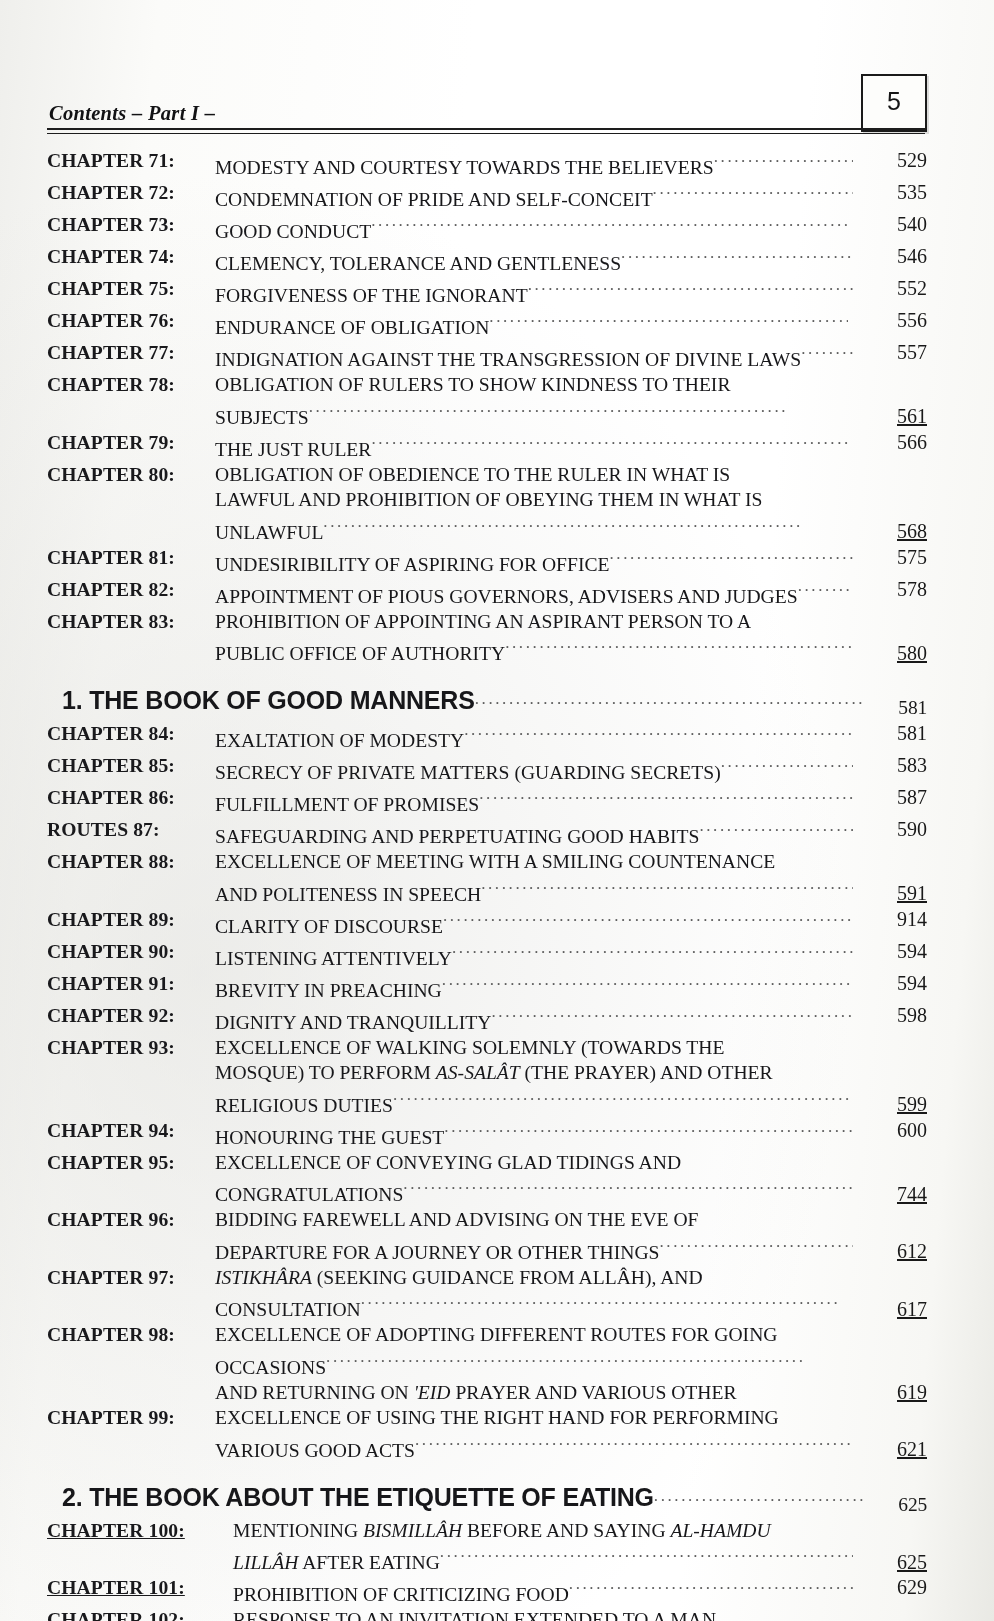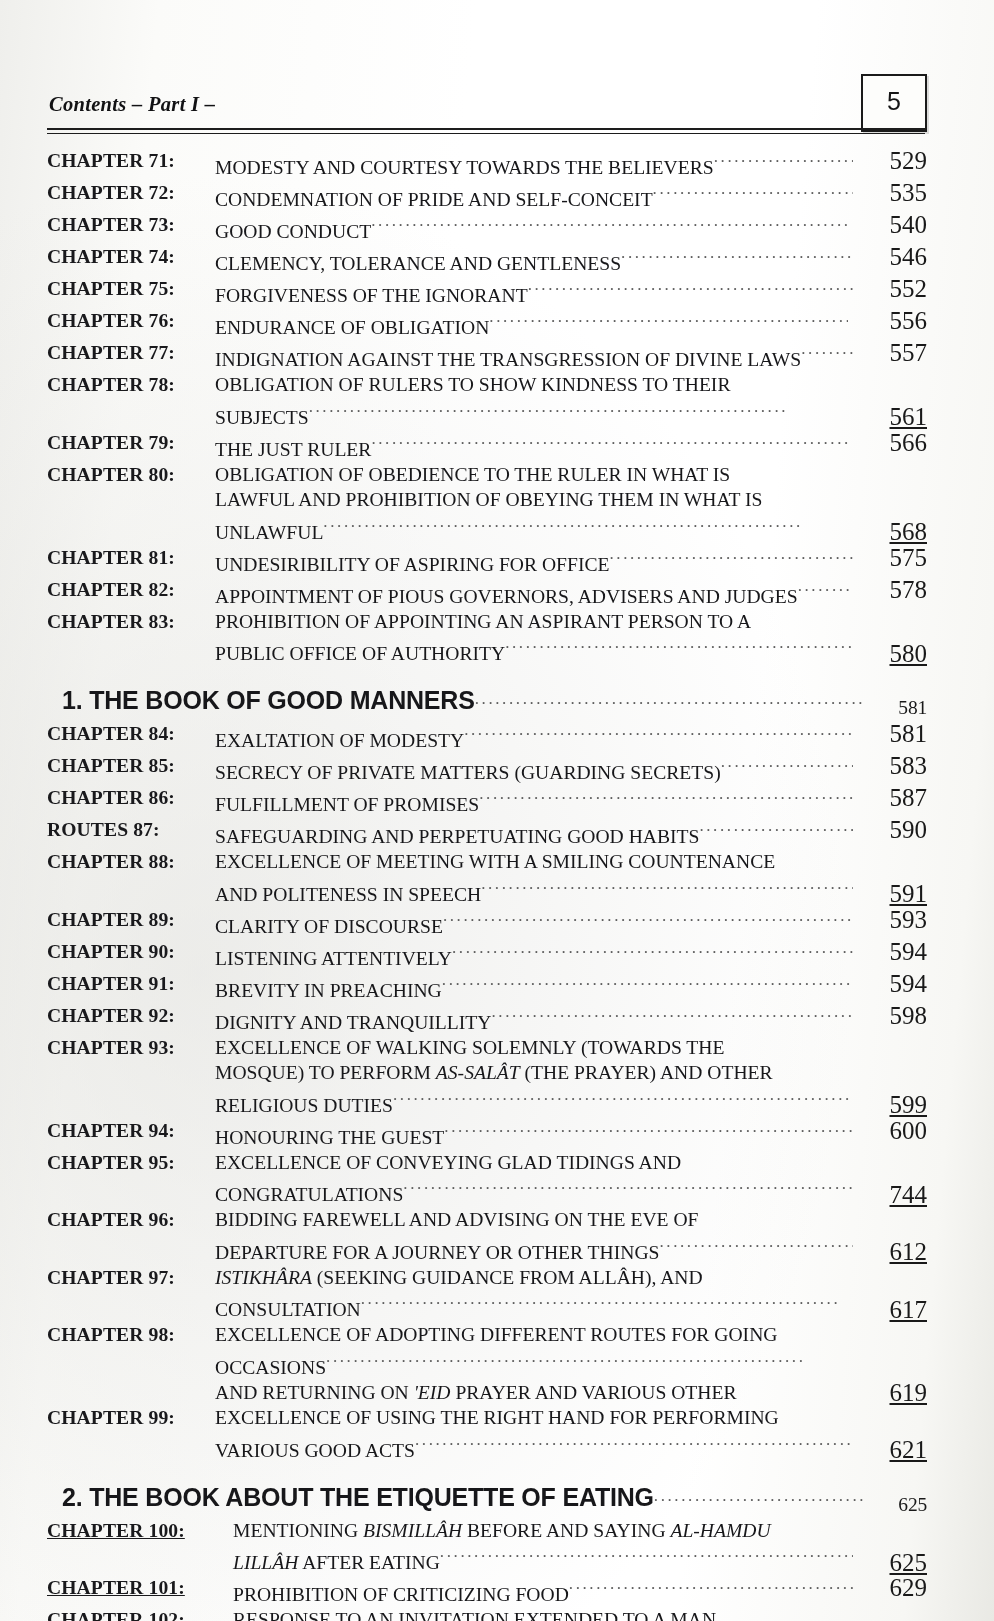--- a/index.html
+++ b/index.html
@@ -31,21 +31,21 @@
     width: 880px;
   }
   
   .header {
     position: relative;
     height: 58px;
   }
   .running-title {
     position: absolute;
     left: 2px;
-    top: 15px;
+    top: 24px;
     font-style: italic;
     font-weight: bold;
     font-size: 20.5px;
     letter-spacing: 0.3px;
     color: #121214;
     font-family: "Liberation Serif", serif;
   }
   .page-num-box {
     position: absolute;
     right: 0;
@@ -114,21 +114,21 @@
     top: -4px;
     overflow: hidden;
     white-space: nowrap;
     letter-spacing: 2.6px;
     color: #5d5d5d;
     font-size: 17px;
   }
   .pagecol {
     flex: 0 0 64px;
     text-align: right;
-    font-size: 25px;
+    font-size: 20px;
     color: #191919;
     font-family: "Liberation Serif", serif;
   }
   .pagecol.low { align-self: flex-end; text-decoration: underline; }
   .it { font-style: italic; }
   
   .section {
     display: flex;
     align-items: baseline;
     margin-top: 20px;
@@ -309,21 +309,21 @@
               <div class="title-line"><span class="ttext">EXCELLENCE OF MEETING WITH A SMILING COUNTENANCE</span></div>
               <div class="title-line"><span class="ttext">AND POLITENESS IN SPEECH</span><span class="leader" style="width: 371.828px;"> ......................................................................</span></div>
             </div>
             <div class="pagecol low">591</div>
           </div>
           <div class="row">
             <div class="label">CHAPTER 89:</div>
             <div class="title-cell">
               <div class="title-line"><span class="ttext">CLARITY OF DISCOURSE</span><span class="leader" style="width: 410.094px;"> ......................................................................</span></div>
             </div>
-            <div class="pagecol">593</div>
+            <div class="pagecol">914</div>
           </div>
           <div class="row">
             <div class="label">CHAPTER 90:</div>
             <div class="title-cell">
               <div class="title-line"><span class="ttext">LISTENING ATTENTIVELY</span><span class="leader" style="width: 401.062px;"> ......................................................................</span></div>
             </div>
             <div class="pagecol">594</div>
           </div>
           <div class="row">
             <div class="label">CHAPTER 91:</div>

